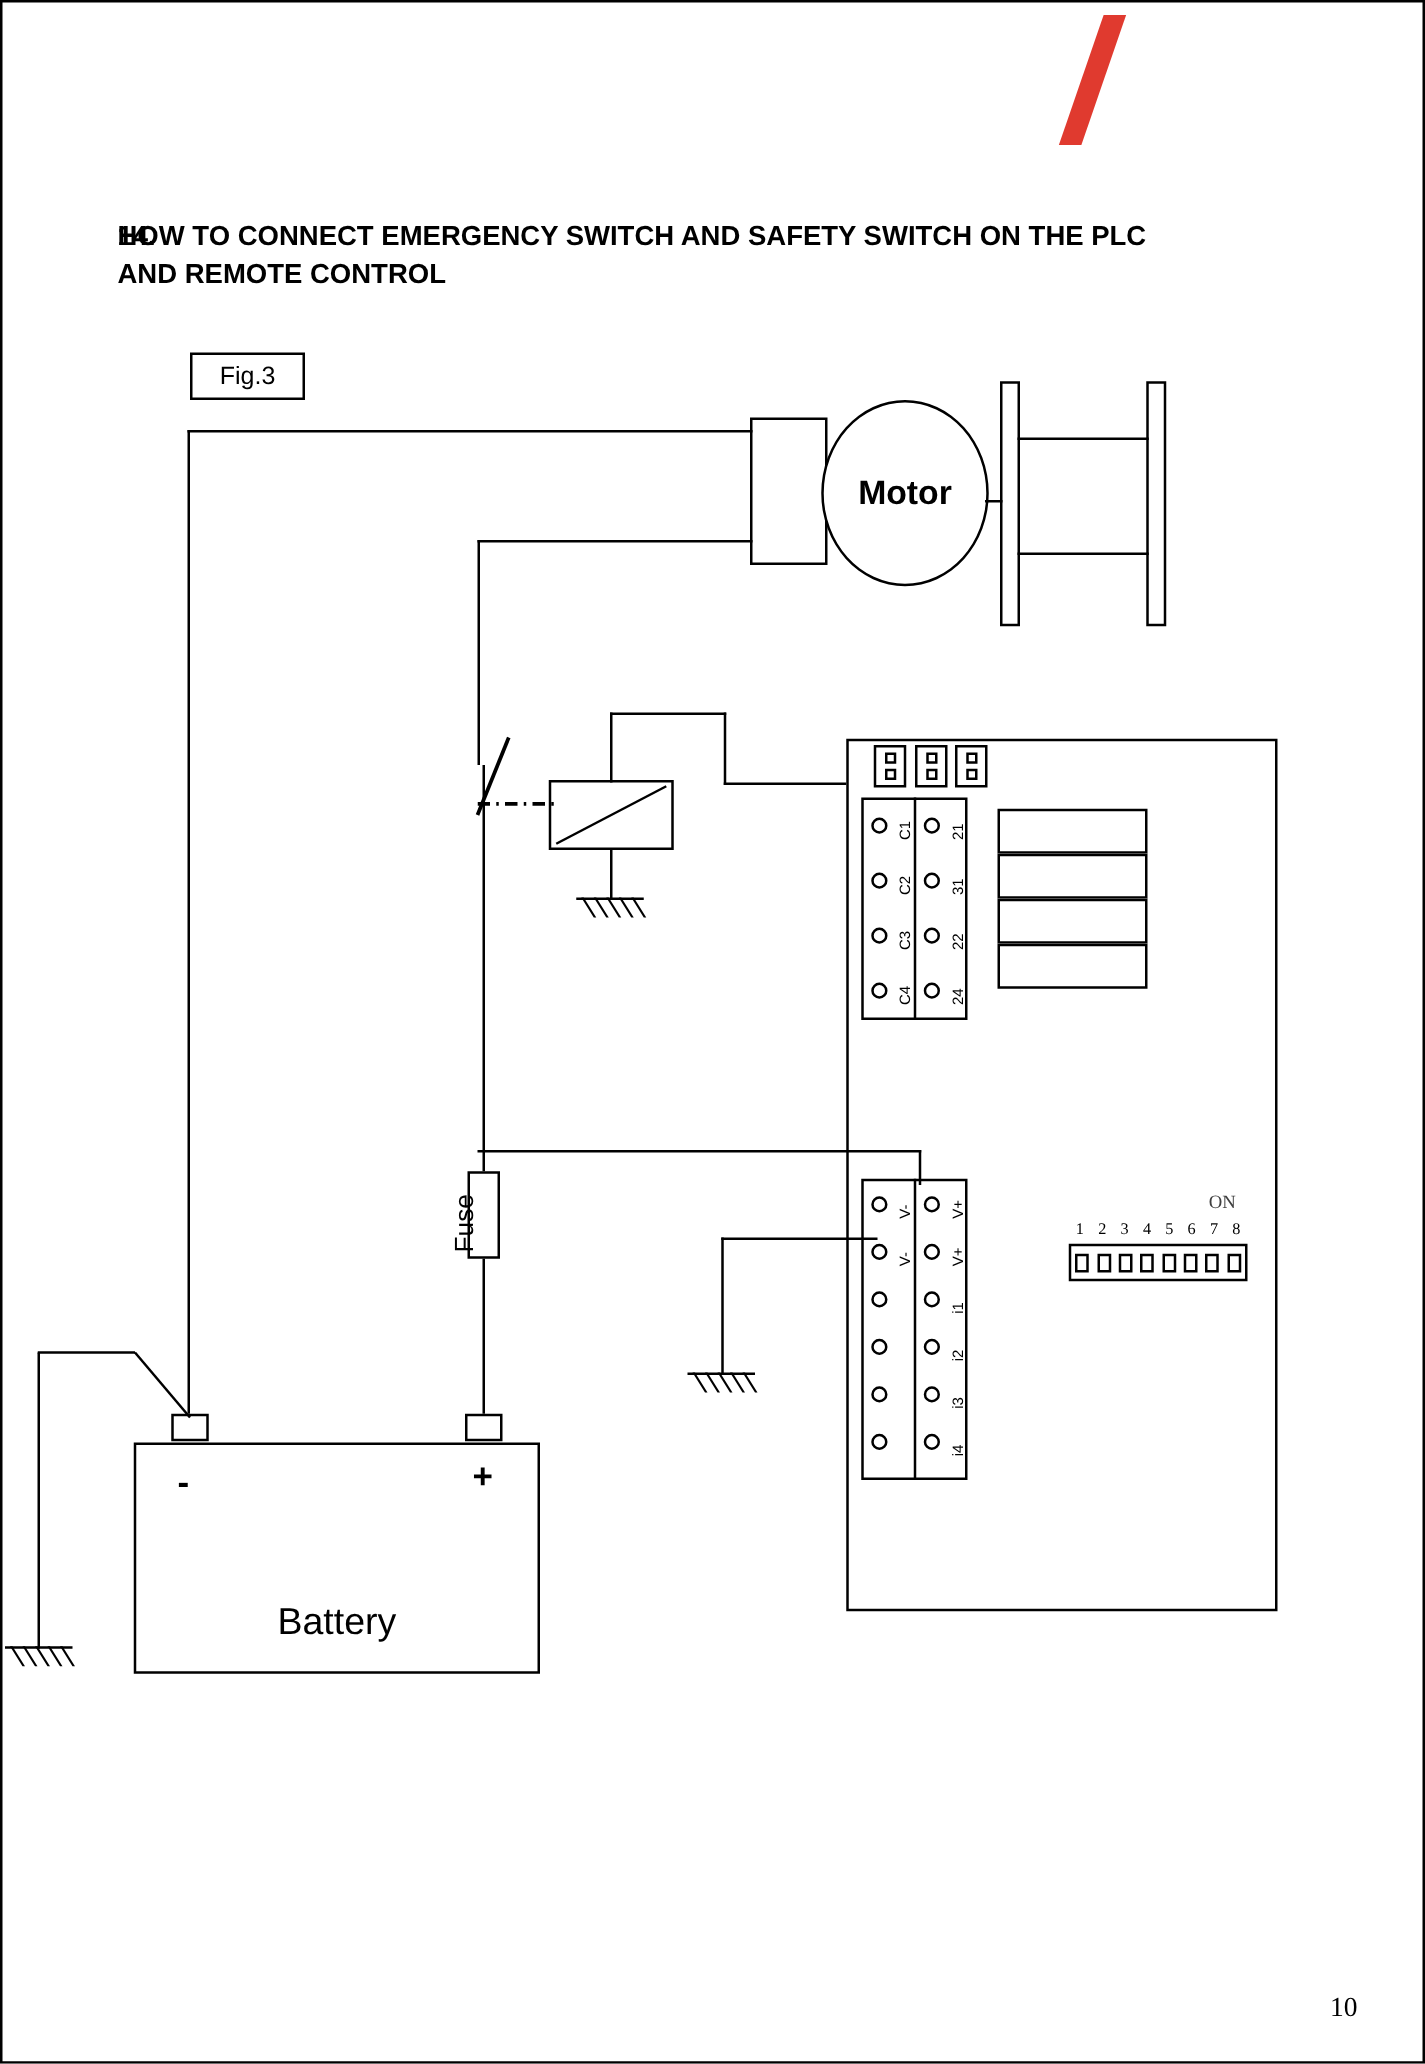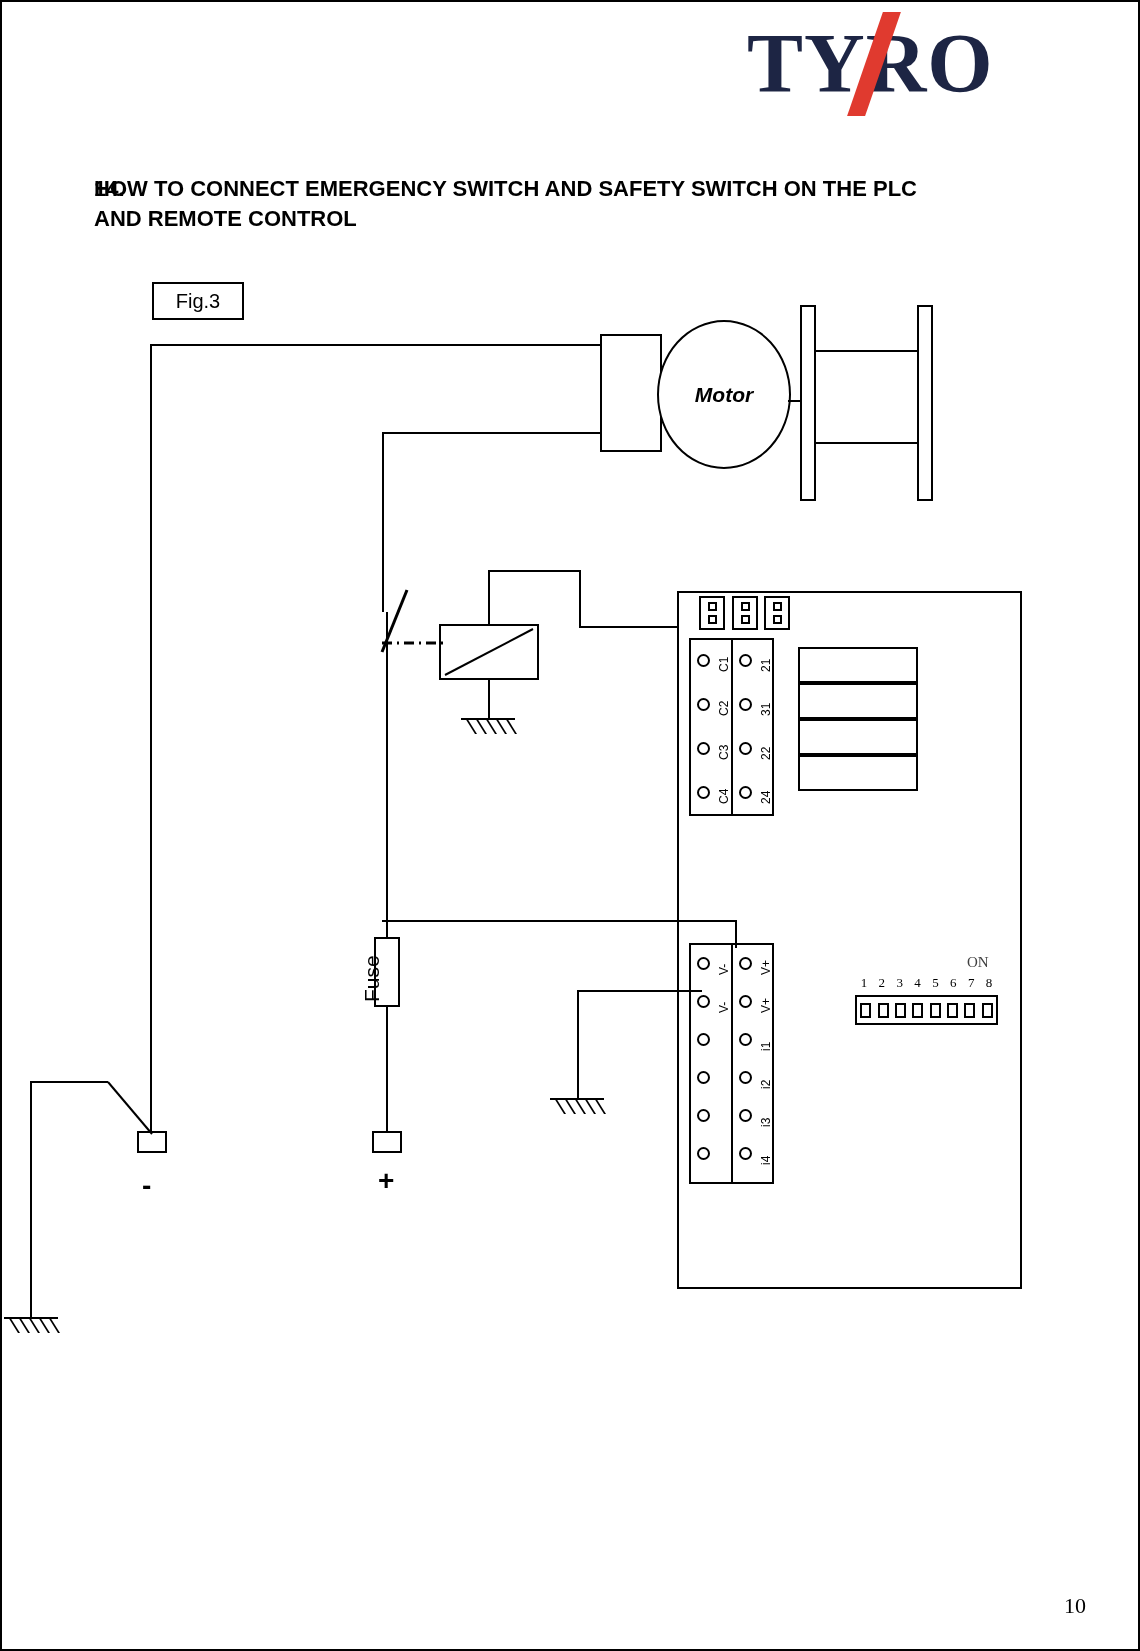--- a/index.html
+++ b/index.html
@@ -67,21 +67,21 @@
   
   .gnd{position:absolute;width:54px;height:18px;}
   .gnd .gbar{position:absolute;left:0;top:0;width:54px;height:2px;background:#000;}
   .gnd .ghatch{position:absolute;top:0;width:2px;height:16px;background:#000;transform:skewX(32deg);transform-origin:top left;}
   
   #motor-circle{
     position:absolute;left:655px;top:318px;width:130px;height:145px;
     border:2px solid #000;border-radius:50%;background:#fff;
     display:flex;align-items:center;justify-content:center;
   }
-  #motor-label{font-size:21px;font-weight:bold;color:#000;font-style:italic;}
+  #motor-label{font-size:27px;font-weight:bold;color:#000;}
   
   #dip{
     position:absolute;left:853px;top:993px;width:143px;height:30px;
     border:2px solid #000;background:#fff;box-sizing:border-box;
     display:flex;align-items:center;justify-content:space-around;
   }
   #dip .sw{width:11px;height:15px;border:2px solid #000;box-sizing:border-box;background:#fff;}
   #dip-nums{
     position:absolute;left:853px;top:973px;width:143px;height:16px;
     display:flex;align-items:center;justify-content:space-around;
@@ -117,21 +117,20 @@
     position:absolute;font-size:21px;color:#000;
     transform:rotate(-90deg);transform-origin:left top;white-space:nowrap;
   }
 </style>
 </head>
 <body>
 
 <div id="page">
 
   <div id="logo">
-    <span class="logo-text">TYRO</span>
     <span class="logo-slash"></span>
   </div>
 
   <div id="heading">
     <span class="num">14.</span>
     <span class="htext">HOW TO CONNECT EMERGENCY SWITCH AND SAFETY SWITCH ON THE PLC AND REMOTE CONTROL</span>
   </div>
 
   <div id="fig-box">Fig.3</div>
 
@@ -277,20 +276,23 @@
     <span class="ghatch" style="left:24px;"></span>
     <span class="ghatch" style="left:34px;"></span>
     <span class="ghatch" style="left:44px;"></span>
   </div>
 
   <div class="box" style="left:372px;top:935px;width:26px;height:70px;"></div>
   <span class="fuse-label" style="left:358px;top:1000px;">Fuse</span>
   <div class="wire vw" style="left:384px;top:1005px;height:135px;"></div>
   <div class="wire vw" style="left:384px;top:610px;height:325px;"></div>
 
+  <div id="battery">
+    <span id="battery-name">Battery</span>
+  </div>
   <div class="bat-term" style="left:135px;top:1129px;"></div>
   <div class="bat-term" style="left:370px;top:1129px;"></div>
   <span class="bat-sign" style="left:140px;top:1168px;">-</span>
   <span class="bat-sign" style="left:376px;top:1163px;">+</span>
 
   <svg style="position:absolute;left:28px;top:1078px;width:130px;height:60px;">
     <line x1="0" y1="2" x2="78" y2="2" stroke="#000" stroke-width="2"></line>
     <line x1="78" y1="2" x2="122" y2="54" stroke="#000" stroke-width="2"></line>
   </svg>
   <div class="wire vw" style="left:28px;top:1080px;height:237px;"></div>

